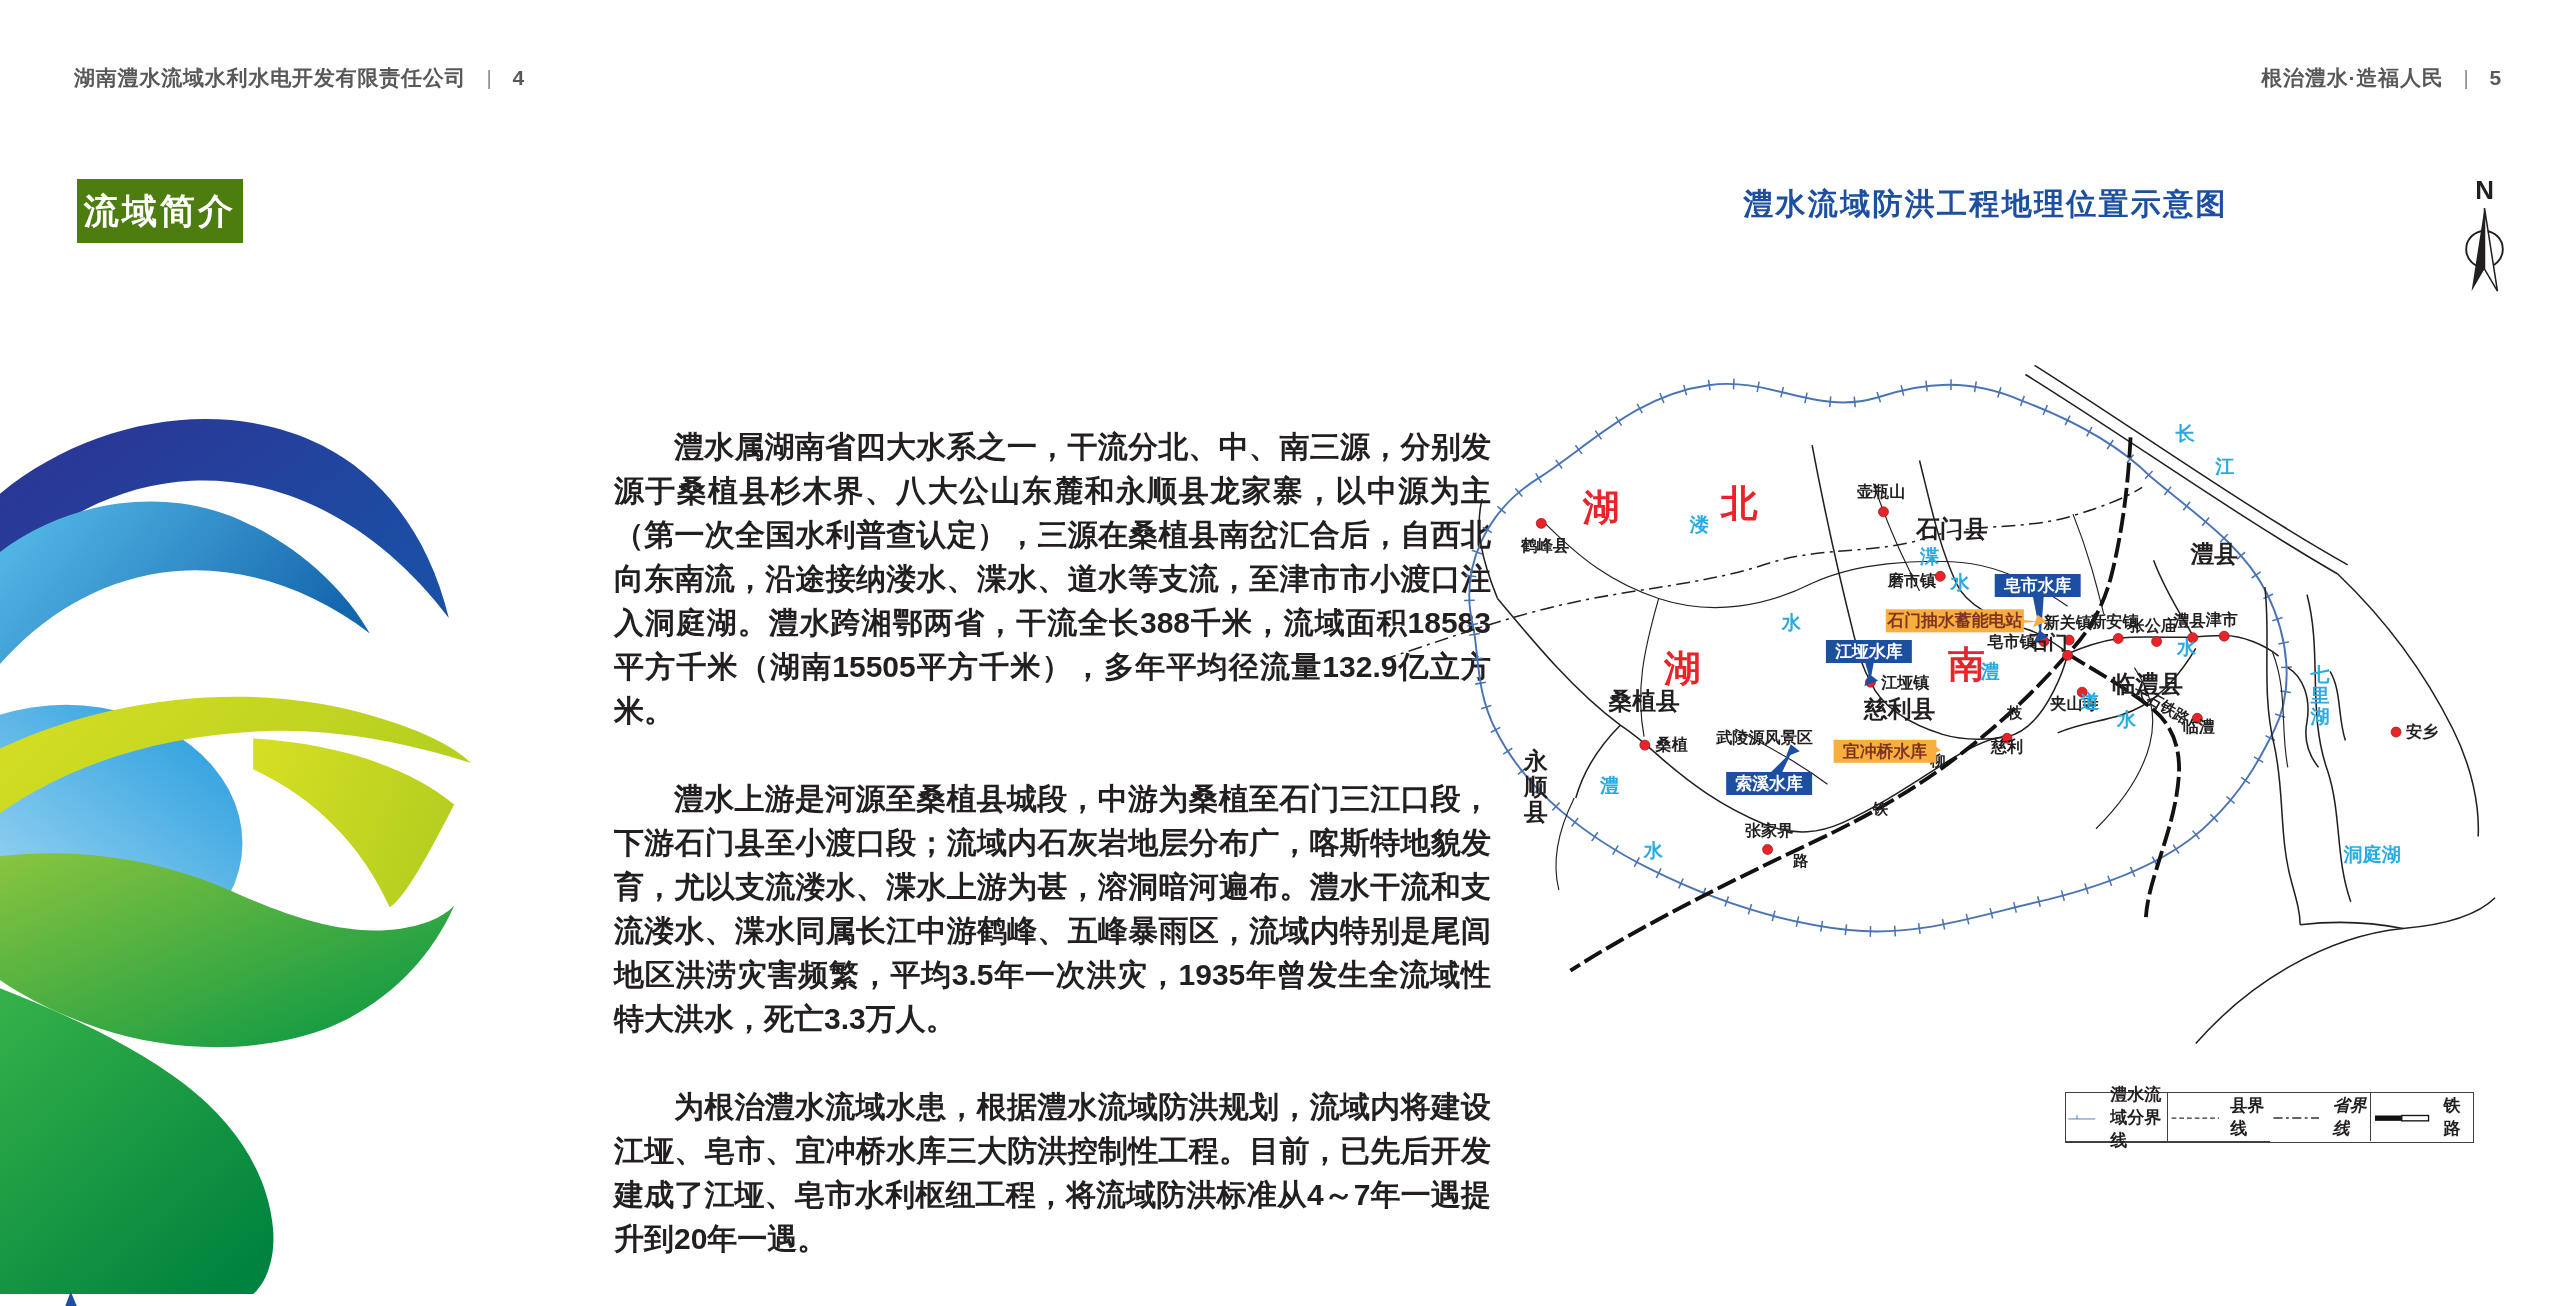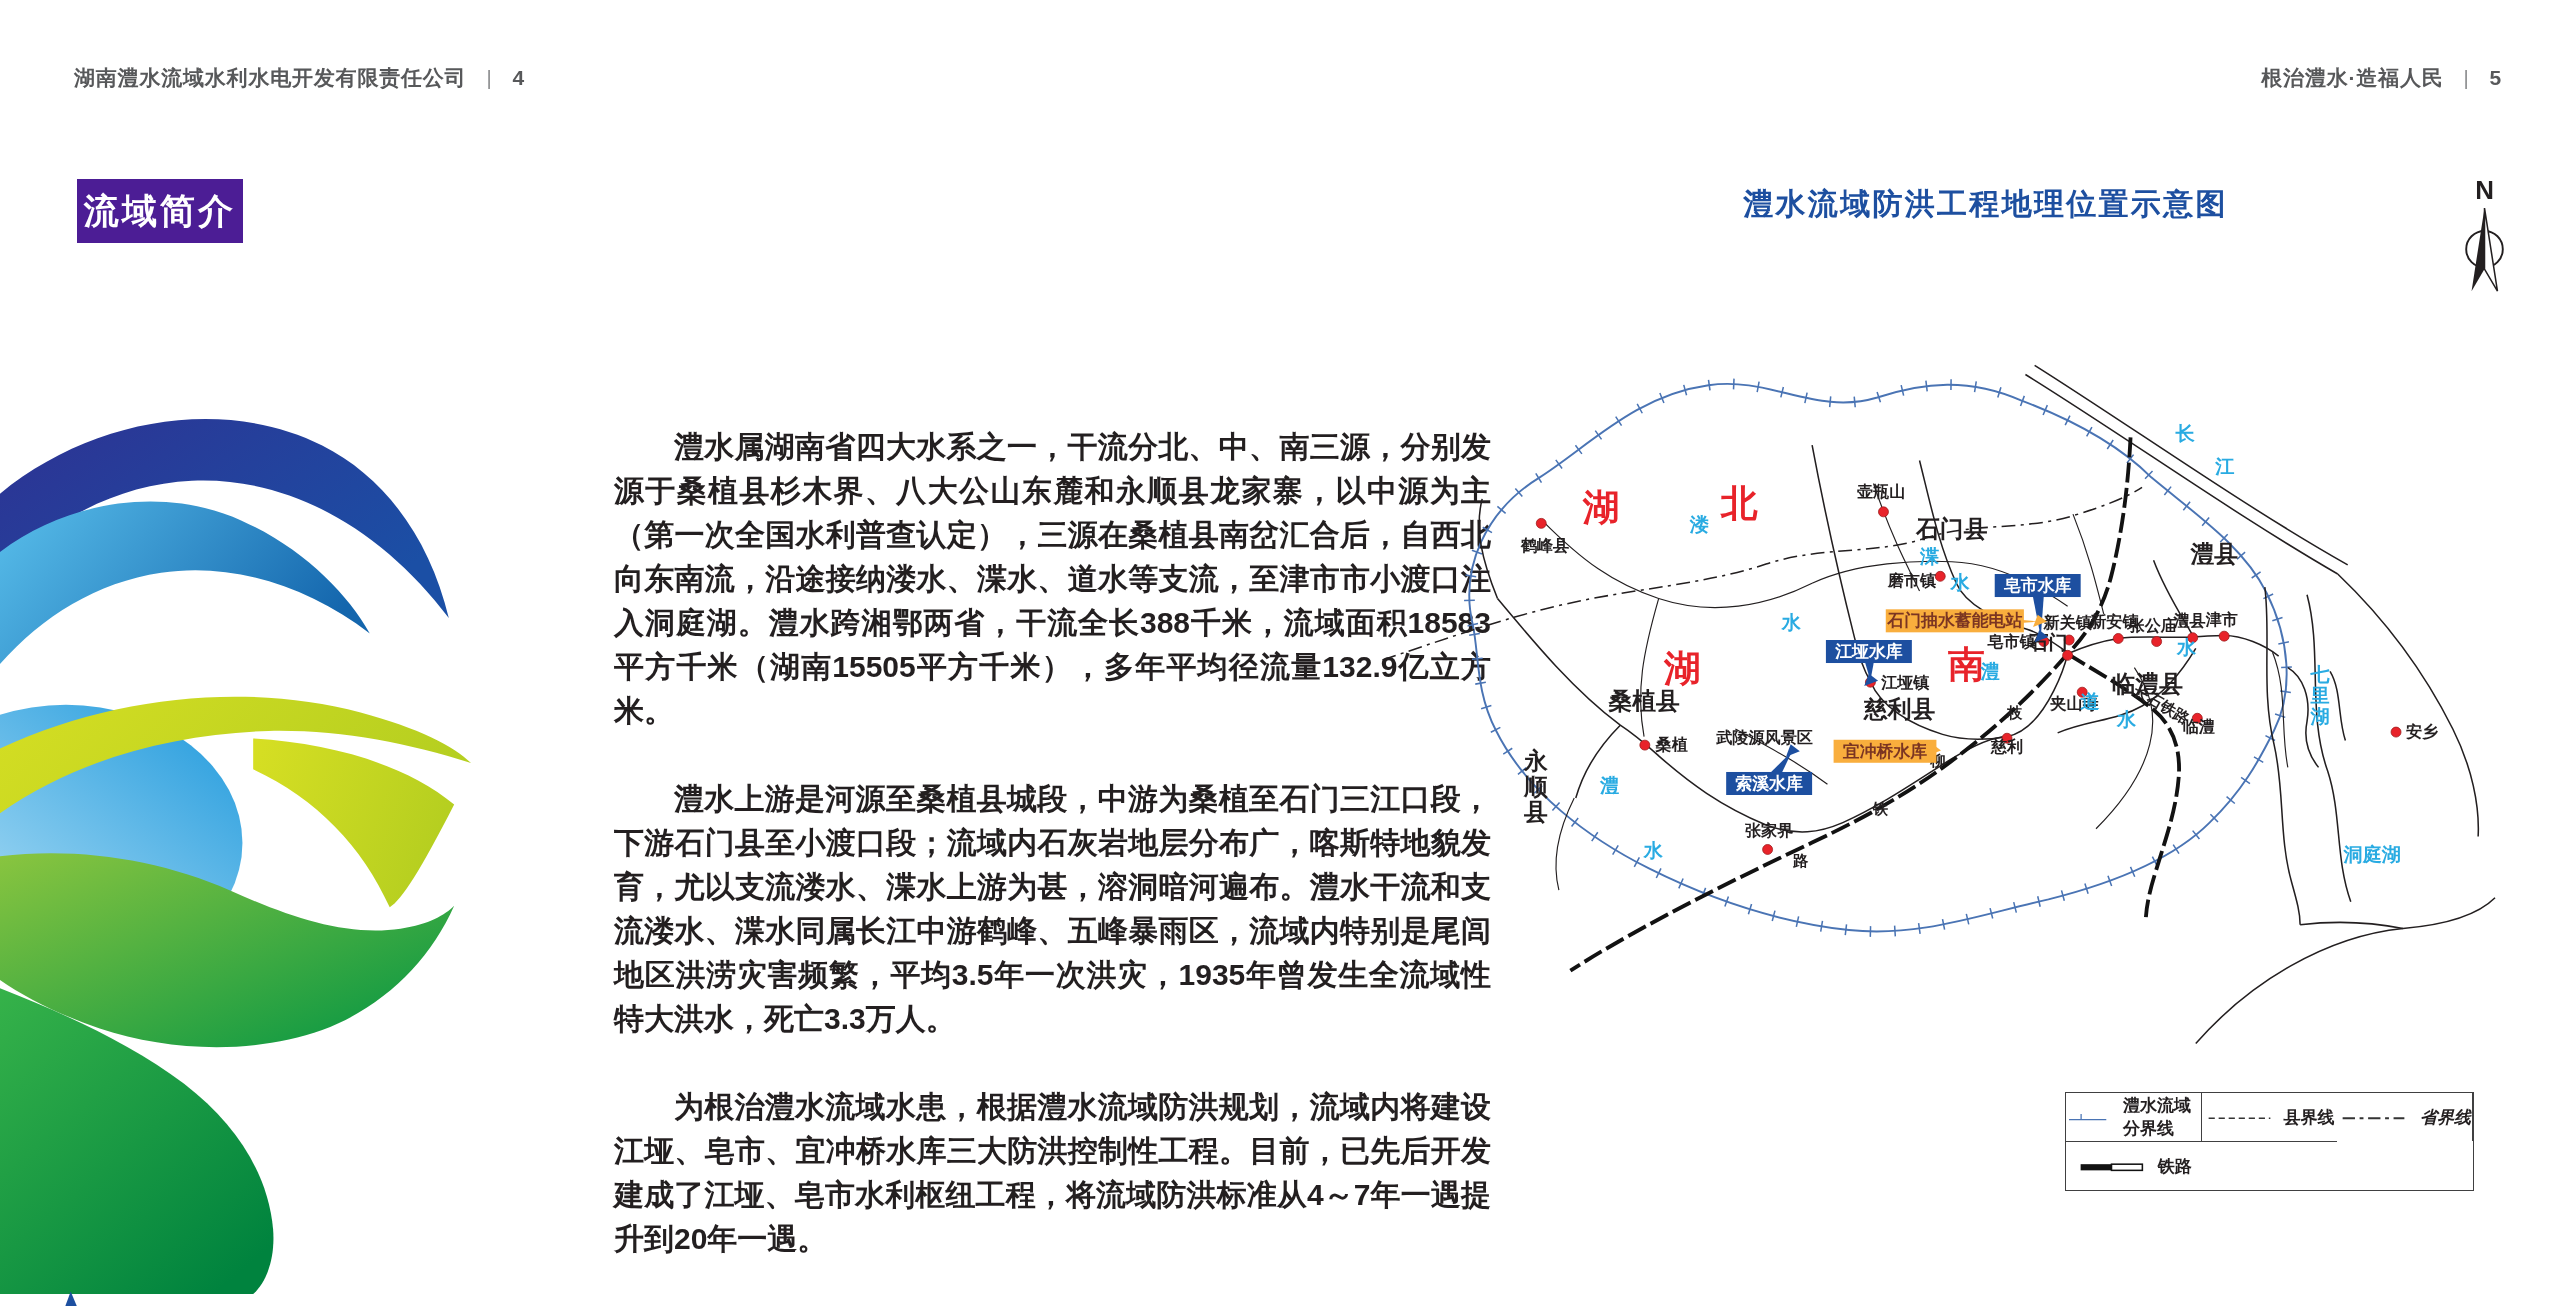--- a/index.html
+++ b/index.html
@@ -7,21 +7,21 @@
     width:2576px;height:1306px;position:relative;overflow:hidden;background:#ffffff;
     font-family:"Liberation Sans", sans-serif;color:#231f20;
   }
   
   .hdr{position:absolute;top:64px;font-size:21px;font-weight:bold;color:#57585a;letter-spacing:0.8px;display:flex;align-items:center;gap:20px;justify-content:flex-end;}
   .hdr-left{left:74px;}
   .hdr-right{right:74px;}
   .hdr .sep{font-weight:normal;color:#8a8b8d;font-size:20px;}
   
   .section-badge{
-    position:absolute;left:77px;top:179px;width:166px;height:64px;background:#4c1d95;
+    position:absolute;left:77px;top:179px;width:166px;height:64px;background:#4d7c0f;
     color:#fff;font-size:35px;font-weight:bold;display:flex;align-items:center;justify-content:center;letter-spacing:3.1px;
   }
   .intro{position:absolute;left:614px;top:425px;width:877px;font-size:30px;font-weight:bold;line-height:44px;color:#231f20;text-align:justify;}
   .intro p{margin:0 0 44px 0;text-indent:2em;}
   
   .map-title{position:absolute;left:1682px;top:184px;width:607px;text-align:center;font-size:30px;font-weight:bold;color:#1d4fa0;letter-spacing:2.3px;}
   .compass{position:absolute;left:2454px;top:174px;}
   .compass text{font-size:34px;font-weight:bold;fill:#231f20;}
   .mapsvg{position:absolute;left:1382px;top:330px;}
   .mapsvg text{font-family:"Liberation Sans", sans-serif;}
@@ -37,21 +37,21 @@
   .box-label-orange{font-size:22px;font-weight:bold;fill:#7b3522;}
   .river{fill:none;stroke:#231f20;stroke-width:2;}
   .cline{fill:none;stroke:#231f20;stroke-width:1.5;}
   .basin{fill:none;stroke:#4a74b4;stroke-width:2.5;}
   .basin-ticks{fill:none;stroke:#4a74b4;stroke-width:14;stroke-dasharray:2 30;}
   .provline{fill:none;stroke:#231f20;stroke-width:2;stroke-dasharray:18 7 4 7;}
   .rail{fill:none;stroke:#121212;stroke-width:5;stroke-dasharray:26 7;}
   
   .legend{position:absolute;left:2065px;top:1092px;width:407px;border:1.9px solid #404041;background:#fff;}
   .legend-title{height:41px;border-bottom:1.5px solid #404041;display:flex;align-items:center;justify-content:center;font-size:20px;font-weight:bold;letter-spacing:10.7px;}
-  .legend-grid{display:grid;grid-template-columns:1fr 1fr 1fr;}
+  .legend-grid{display:grid;grid-template-columns:1fr 1fr 1fr 1fr;}
   .legend-cell{height:48px;display:flex;align-items:center;justify-content:center;gap:10.7px;font-size:17px;font-weight:bold;}
   .legend-cell:nth-child(1){border-right:1.5px solid #404041;border-bottom:1.5px solid #404041;}
   .legend-cell:nth-child(2){border-bottom:1.5px solid #404041;gap:8px;}
   .legend-cell:nth-child(3){border-right:1.5px solid #404041;font-style:italic;}
   .logo{position:absolute;left:0;top:399px;}
   .corner-mark{position:absolute;left:63px;top:1290px;}
 </style>
 </head>
 <body>
 

